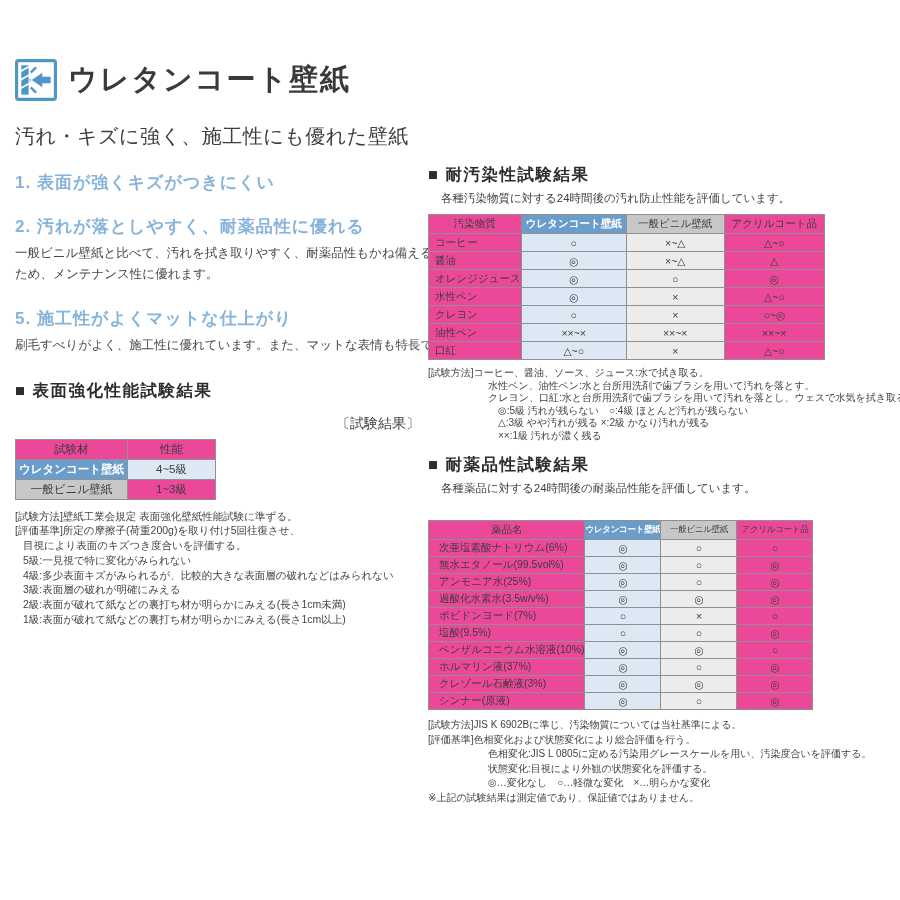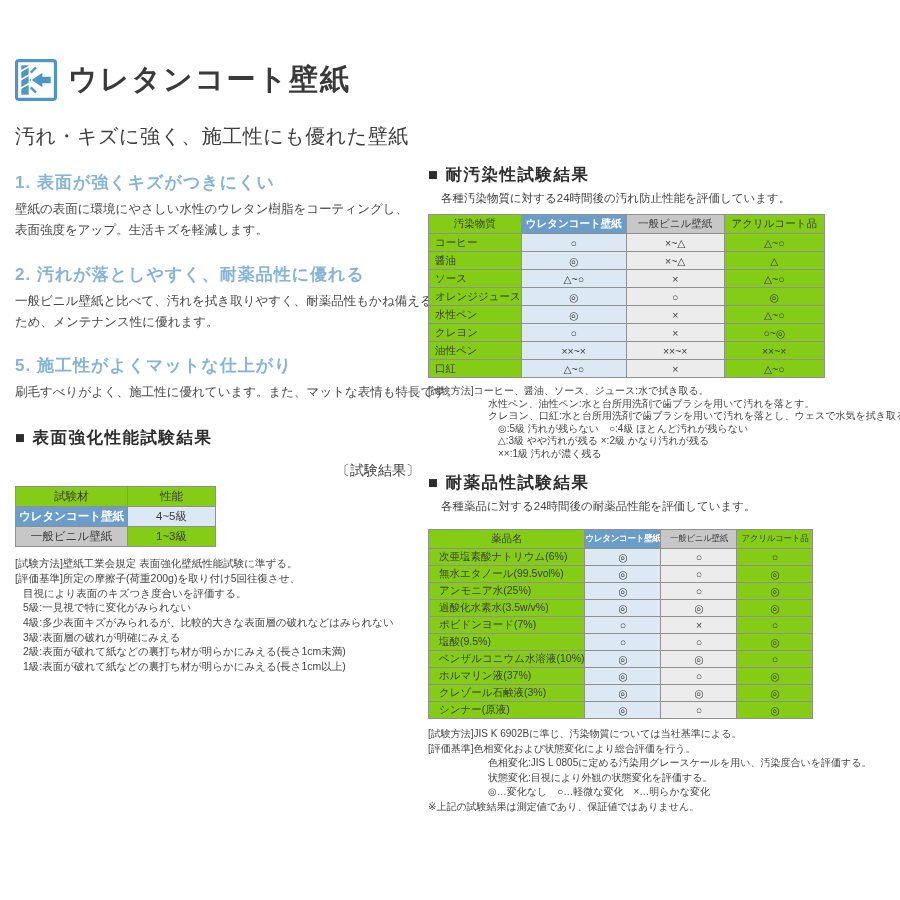--- a/index.html
+++ b/index.html
@@ -28,21 +28,21 @@
   }
   .feature-body { font-size:12.5px; line-height:1.7; color:#474747; }
   .feature-body div { white-space:nowrap; }
 
   .section-heading {
     font-size:16.5px; font-weight:bold; color:#2d2d2d; letter-spacing:1.5px; white-space:nowrap;
   }
   .surface-section { margin-top:24px; }
   .result-label { margin-top:13px; font-size:14px; color:#3c3c3c;text-align:right; }
 
-  table { border-collapse:collapse; background:#84cc16; }
+  table { border-collapse:collapse; background:#ec4899; }
   th, td {
     border:1px solid #909090; text-align:center; vertical-align:middle;
     font-weight:normal; color:#3c3c3c; overflow:hidden; white-space:nowrap;
   }
   .hd-blue  { background:var(--table-header-blue,#6b9dcb); color:#ffffff !important; font-weight:bold; }
   .hd-gray  { background:var(--header-gray,#c7c7c7); }
   .cell-blue{ background:var(--cell-blue,#dce9f4); }
   .cell-gray{ background:var(--cell-gray,#ececec); }
 
   .surface-table { margin-top:6px; border:1.5px solid #7a7a7a; }
@@ -56,21 +56,21 @@
   
   .col-right { position:absolute; left:428px; top:164px; width:460px; }
   .section-desc { margin-top:5px; padding-left:13px; font-size:11.5px; color:#3f3f3f; white-space:nowrap; }
 
   .stain-table { margin-top:8px; border:1.5px solid #7a7a7a; }
   .stain-table th { height:19px; font-size:10.5px; }
   .stain-table td { height:18px; font-size:10.5px; }
   .stain-table td.name-cell { text-align:left; padding-left:6px; }
 
   .chem-section-heading { margin-top:12px; }
-  .chem-table { margin-top:15px; border:1.5px solid #7a7a7a; }
+  .chem-table { margin-top:24px; border:1.5px solid #7a7a7a; }
   .chem-table th { height:19px; font-size:8.5px; letter-spacing:-0.3px; }
   .chem-table th:first-child { font-size:10.5px; letter-spacing:0; }
   .chem-table td { height:17px; font-size:10.5px; }
   .chem-table td.name-cell { text-align:left; padding-left:10px; }
 
   .right-notes { margin-top:7px; line-height:1.25; font-size:10px; }
   .right-notes .ind1 { padding-left:60px; }
   .right-notes .ind2 { padding-left:70px; }
   .chem-notes { margin-top:9px; }
   .chem-notes .note-line { margin-bottom:2px; }
@@ -95,24 +95,20 @@
         <line x1="14" y1="20" x2="15" y2="20" stroke="#4e96c6" stroke-width="2.2"></line>
       </svg>
       <div class="page-title">ウレタンコート壁紙</div>
     </div>
 
     <div class="subtitle">汚れ・キズに強く、施工性にも優れた壁紙</div>
 
     <div>
         <div class="feature">
           <div class="feature-heading">1. 表面が強くキズがつきにくい</div>
-          <div class="feature-body">
-            <div>壁紙の表面に環境にやさしい水性のウレタン樹脂をコーティングし、</div>
-            <div>表面強度をアップ。生活キズを軽減します。</div>
-          </div>
         </div>
         <div class="feature">
           <div class="feature-heading">2. 汚れが落としやすく、耐薬品性に優れる</div>
           <div class="feature-body">
             <div>一般ビニル壁紙と比べて、汚れを拭き取りやすく、耐薬品性もかね備える</div>
             <div>ため、メンテナンス性に優れます。</div>
           </div>
         </div>
         <div class="feature">
           <div class="feature-heading">5. 施工性がよくマットな仕上がり</div>
@@ -187,26 +183,20 @@
             <td class="cell-gray">×~△</td>
             <td>△~○</td>
           </tr>
           <tr>
             <td class="name-cell">醤油</td>
             <td class="cell-blue">◎</td>
             <td class="cell-gray">×~△</td>
             <td>△</td>
           </tr>
           <tr>
-            <td class="name-cell">ソース</td>
-            <td class="cell-blue">△~○</td>
-            <td class="cell-gray">×</td>
-            <td>△~○</td>
-          </tr>
-          <tr>
             <td class="name-cell">オレンジジュース</td>
             <td class="cell-blue">◎</td>
             <td class="cell-gray">○</td>
             <td>◎</td>
           </tr>
           <tr>
             <td class="name-cell">水性ペン</td>
             <td class="cell-blue">◎</td>
             <td class="cell-gray">×</td>
             <td>△~○</td>

